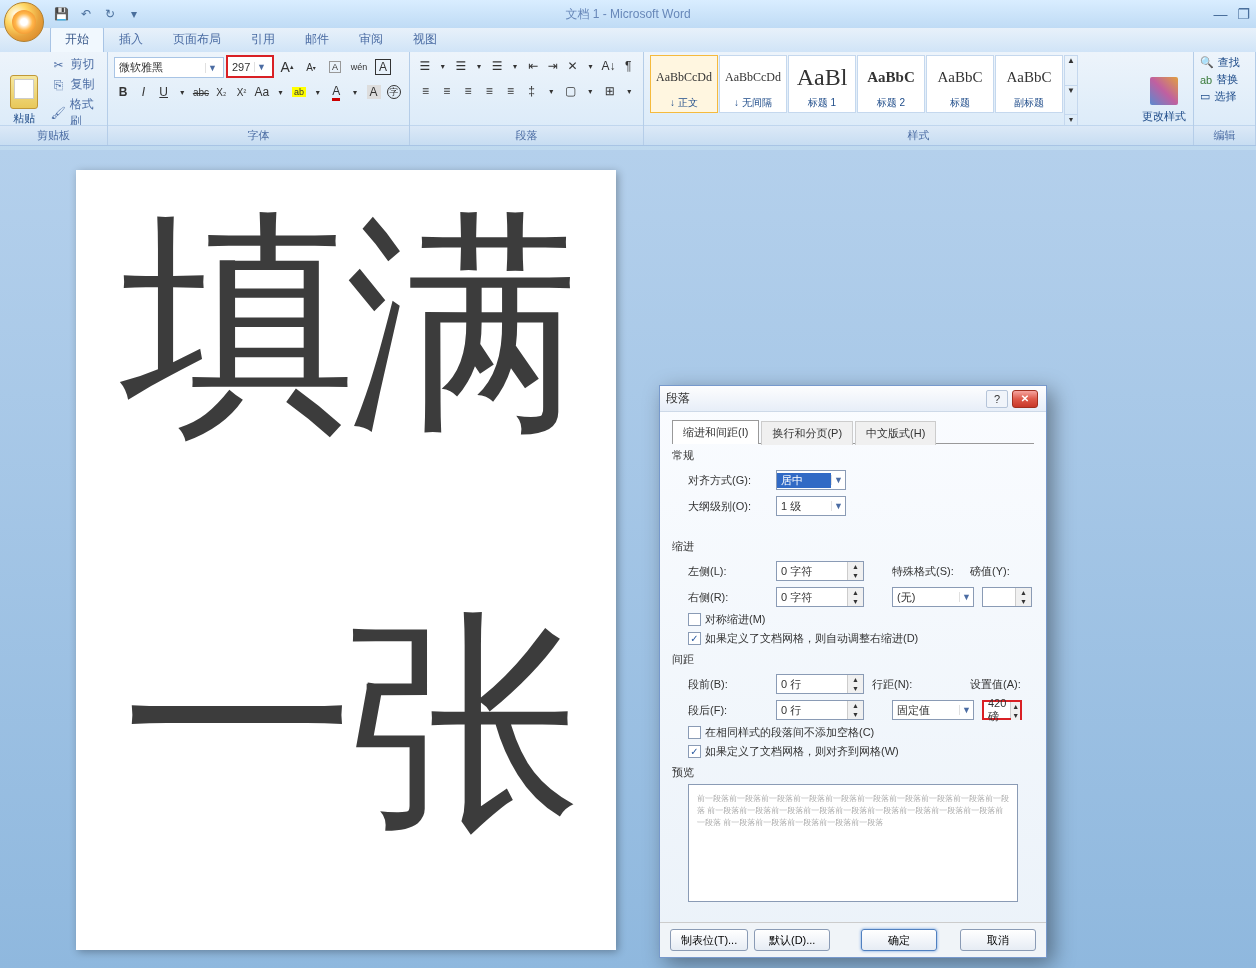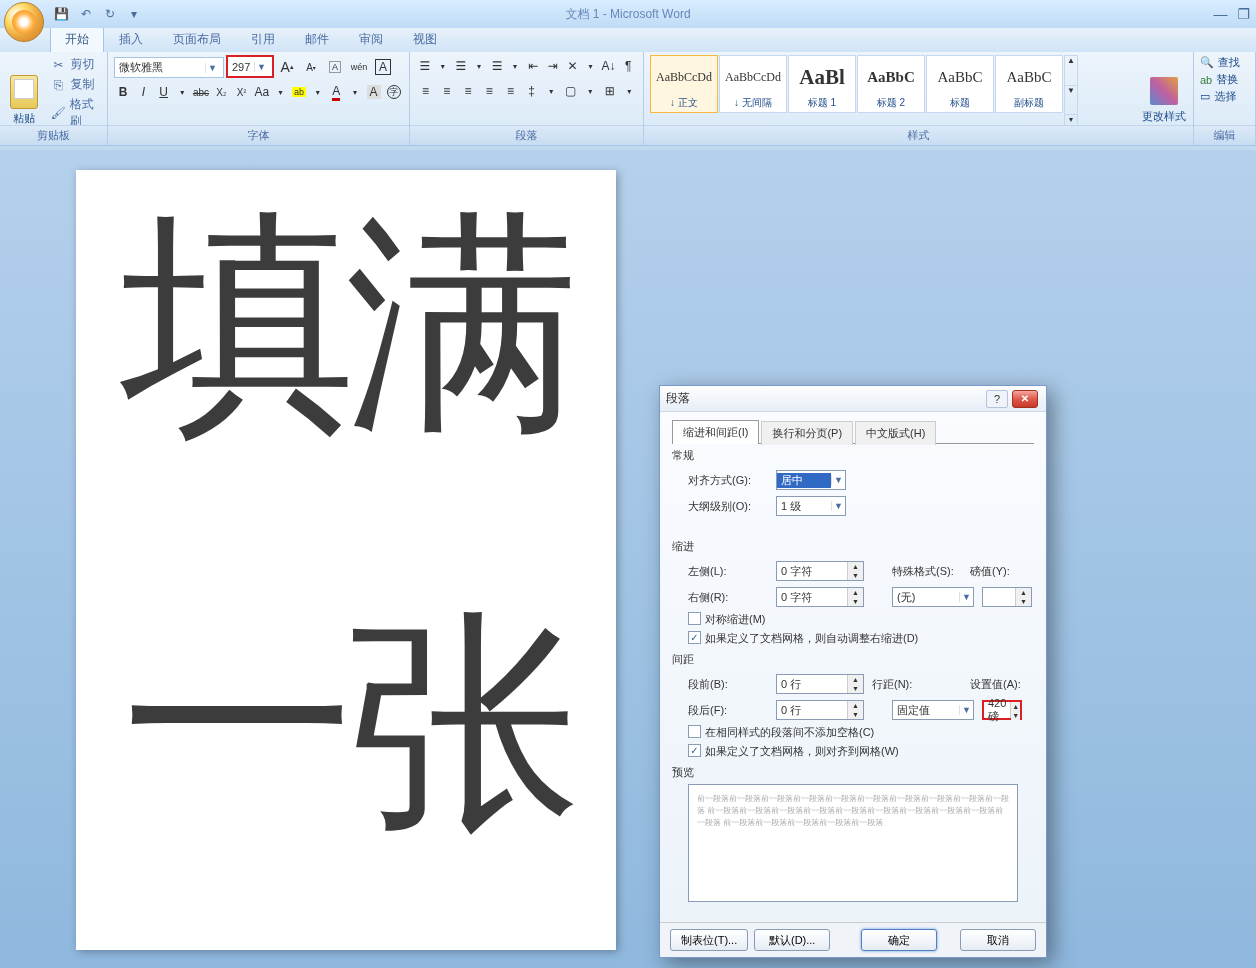--- a/index.html
+++ b/index.html
@@ -64,21 +64,21 @@
 .form-row{display:flex;align-items:center;padding:3px 0 3px 16px;gap:8px;font-size:11px}
 .form-label{width:80px}
 .form-label-r{width:70px}
 .dlg-combo{border:1px solid #8a9bb5;background:#fff;height:20px;display:flex;align-items:center;min-width:70px}
 .dlg-combo-val{flex:1;padding:0 4px;font-size:11px}
 .dlg-combo.selected .dlg-combo-val{background:#316ac5;color:#fff}
 .spinner{width:88px;border:1px solid #8a9bb5;background:#fff;height:20px;display:flex}
 .spinner-val{flex:1;padding:0 4px;font-size:11px;display:flex;align-items:center}
 .spinner-btns{width:16px;display:flex;flex-direction:column;border-left:1px solid #ccc}
 .spinner-btn{flex:1;font-size:7px;text-align:center;background:#f0f0f0;line-height:9px}
-.chk-row{padding:2px 0 2px 16px;font-size:11px;display:flex;align-items:flex-start;gap:4px}
+.chk-row{padding:2px 0 2px 16px;font-size:11px;display:flex;align-items:center;gap:4px}
 .chk{width:13px;height:13px;border:1px solid #8a9bb5;background:#fff;display:inline-flex;align-items:center;justify-content:center;font-size:10px}
 .chk.checked{color:#2a5aa0}
 .preview-box{margin:4px 16px 8px;border:1px solid #8a9bb5;background:#fff;height:118px;padding:8px;font-size:8px;color:#aaa;line-height:1.5}
 .dlg-buttons{display:flex;justify-content:space-between;padding:6px 10px;border-top:1px solid #ccc;background:#f0f4f8}
 .dlg-btn{min-width:76px;height:22px;border:1px solid #8a9bb5;background:linear-gradient(to bottom,#fff 0%,#e6ecf4 100%);font-size:11px;border-radius:3px;padding:0 10px}
 .dlg-btn.default{border-color:#5080c0;box-shadow:0 0 3px #6699dd}
 .highlight-box{border:2px solid #d92025!important}
 </style>
 </head>
 <body>
@@ -226,21 +226,21 @@
       <div class="style-gallery">
         <div class="style-item active">
             <div class="style-preview">AaBbCcDd</div>
             <div class="style-name">↓ 正文</div>
           </div>
         <div class="style-item">
             <div class="style-preview">AaBbCcDd</div>
             <div class="style-name">↓ 无间隔</div>
           </div>
         <div class="style-item">
-            <div class="style-preview" style="font-size:21px;font-weight:bold">AaBl</div>
+            <div class="style-preview" style="font-size:24px;font-weight:normal">AaBl</div>
             <div class="style-name">标题 1</div>
           </div>
         <div class="style-item">
             <div class="style-preview" style="font-size:15px;font-weight:bold">AaBbC</div>
             <div class="style-name">标题 2</div>
           </div>
         <div class="style-item">
             <div class="style-preview" style="font-size:15px">AaBbC</div>
             <div class="style-name">标题</div>
           </div>

